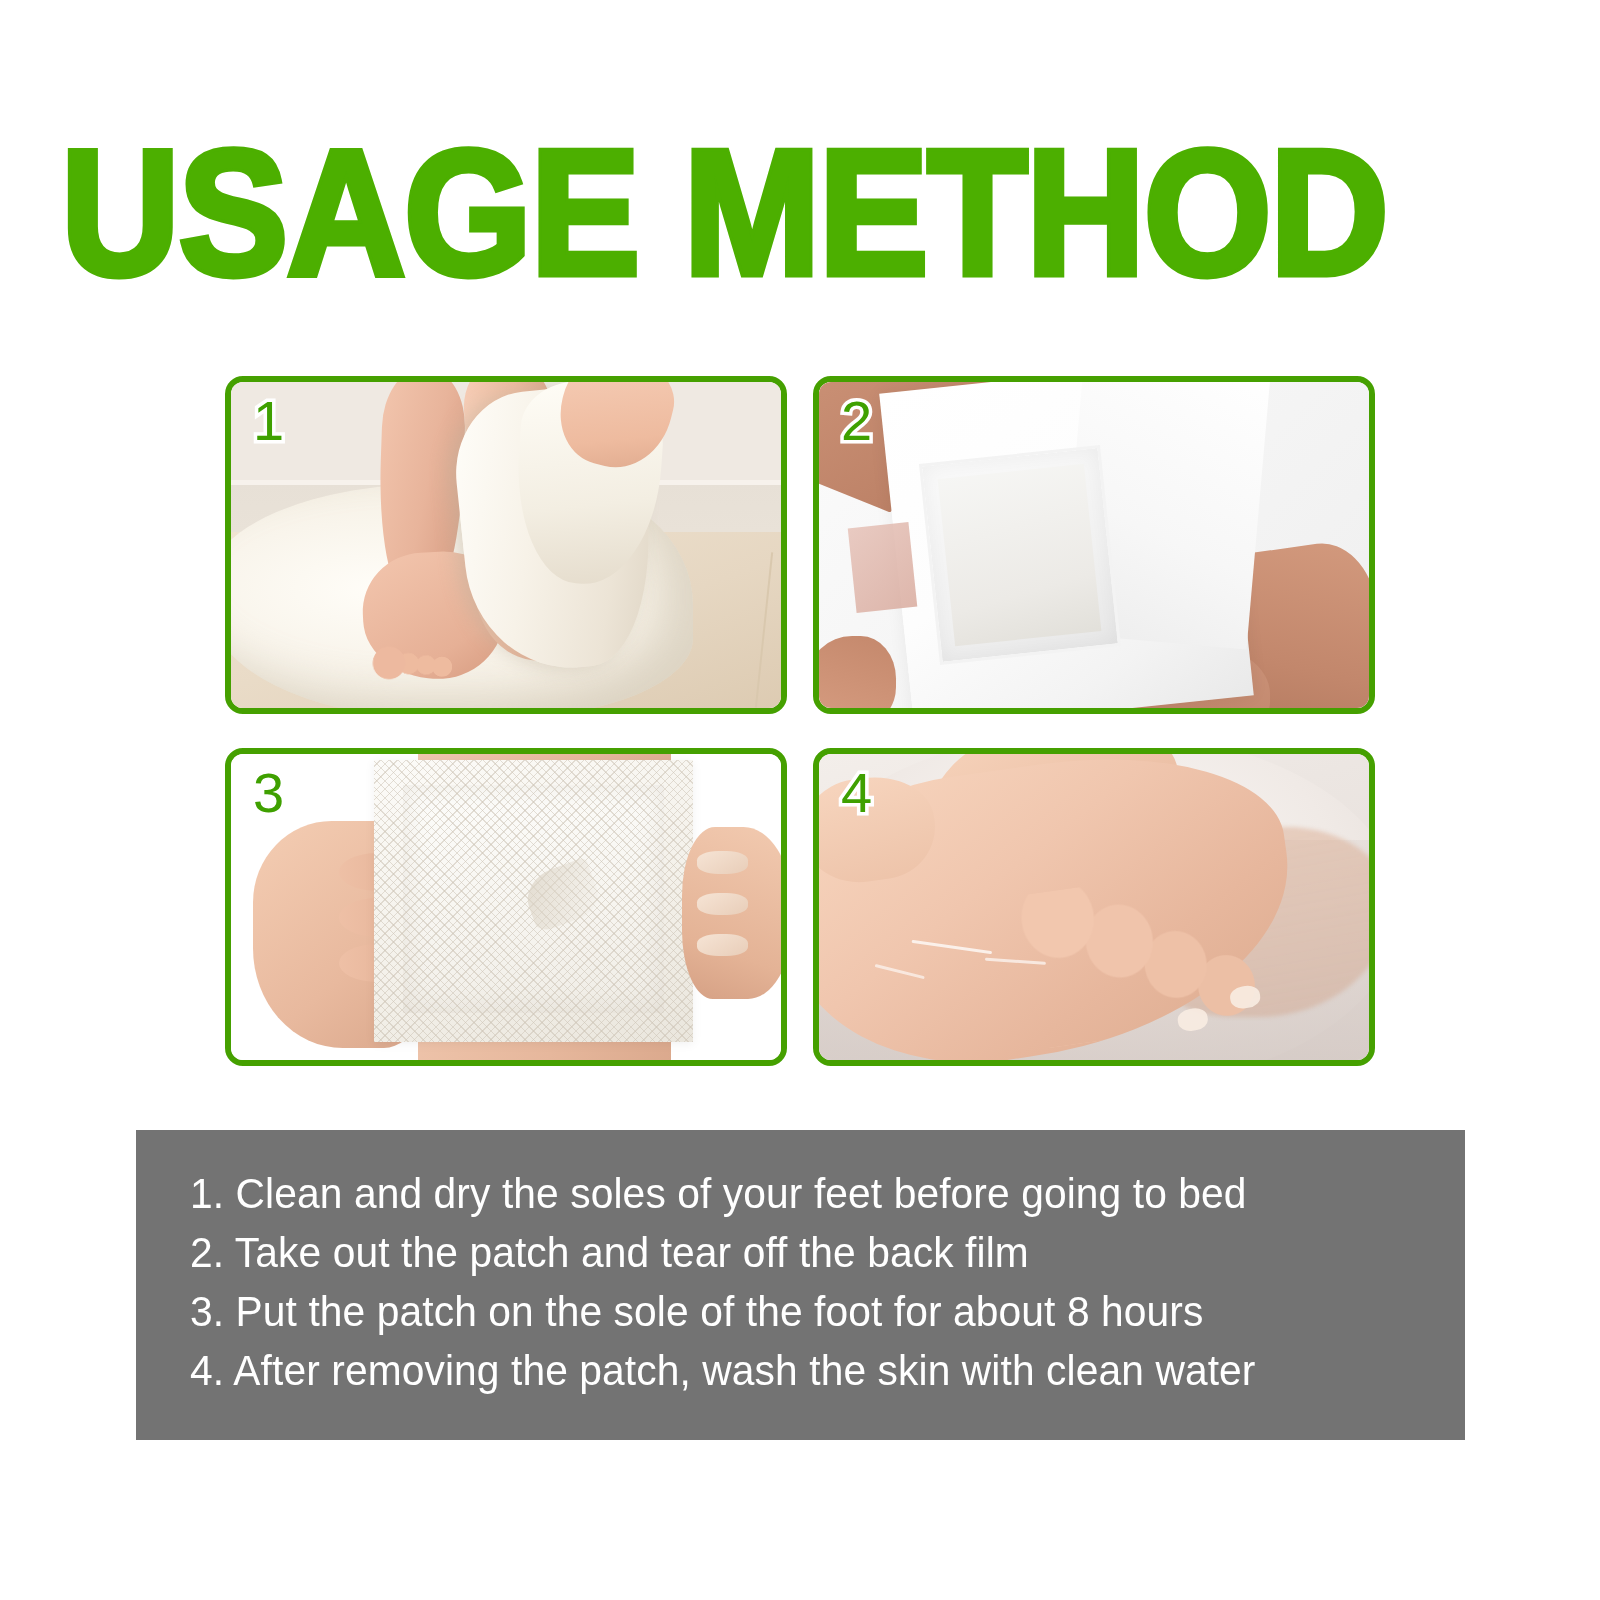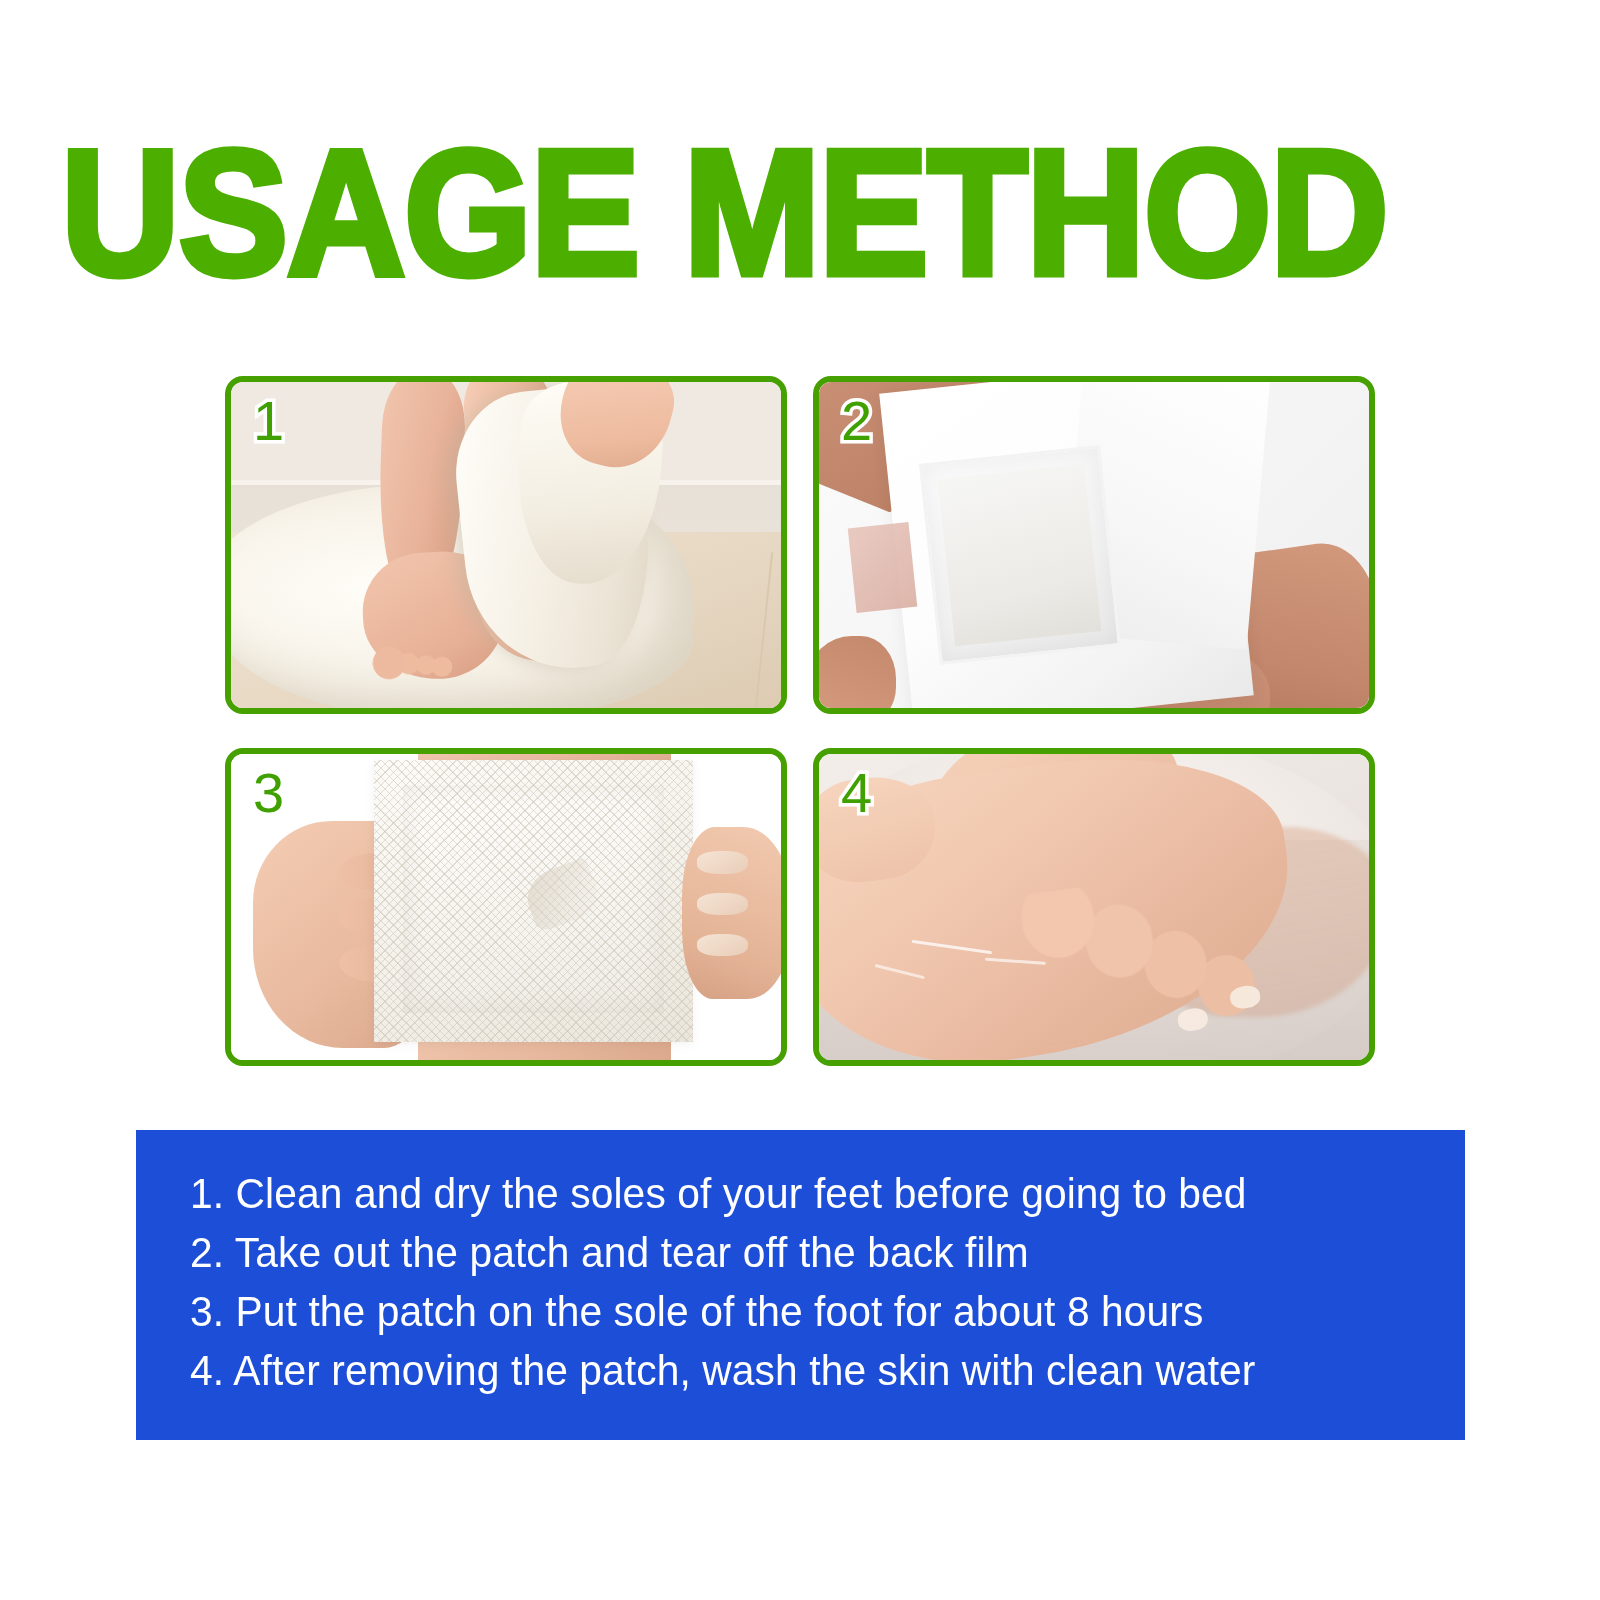--- a/index.html
+++ b/index.html
@@ -295,21 +295,21 @@
   .ph4 .glisten2 { position:absolute; left:38%; top:66%; width:12%; height:3px; background:rgba(255,255,255,.65); border-radius:3px; transform:rotate(12deg); }
   .ph4 .glisten3 { position:absolute; left:16%; top:64%; width:10%; height:3px; background:rgba(255,255,255,.6); border-radius:3px; transform:rotate(22deg); }
 
   
   .steps-block {
     position: absolute;
     left: 136px;
     top: 1130px;
     width: 1329px;
     height: 310px;
-    background: #1d4ed8;
+    background: #737373;
     padding: 34px 0 0 54px;
   }
   .steps-list { list-style: none; }
   .steps-list li {
     color: #ffffff;
     font-family: "Liberation Sans Narrow", "Liberation Sans", "DejaVu Sans", sans-serif;
     font-size: 42px;
     line-height: 59px;
     letter-spacing: .1px;
     white-space: nowrap;

